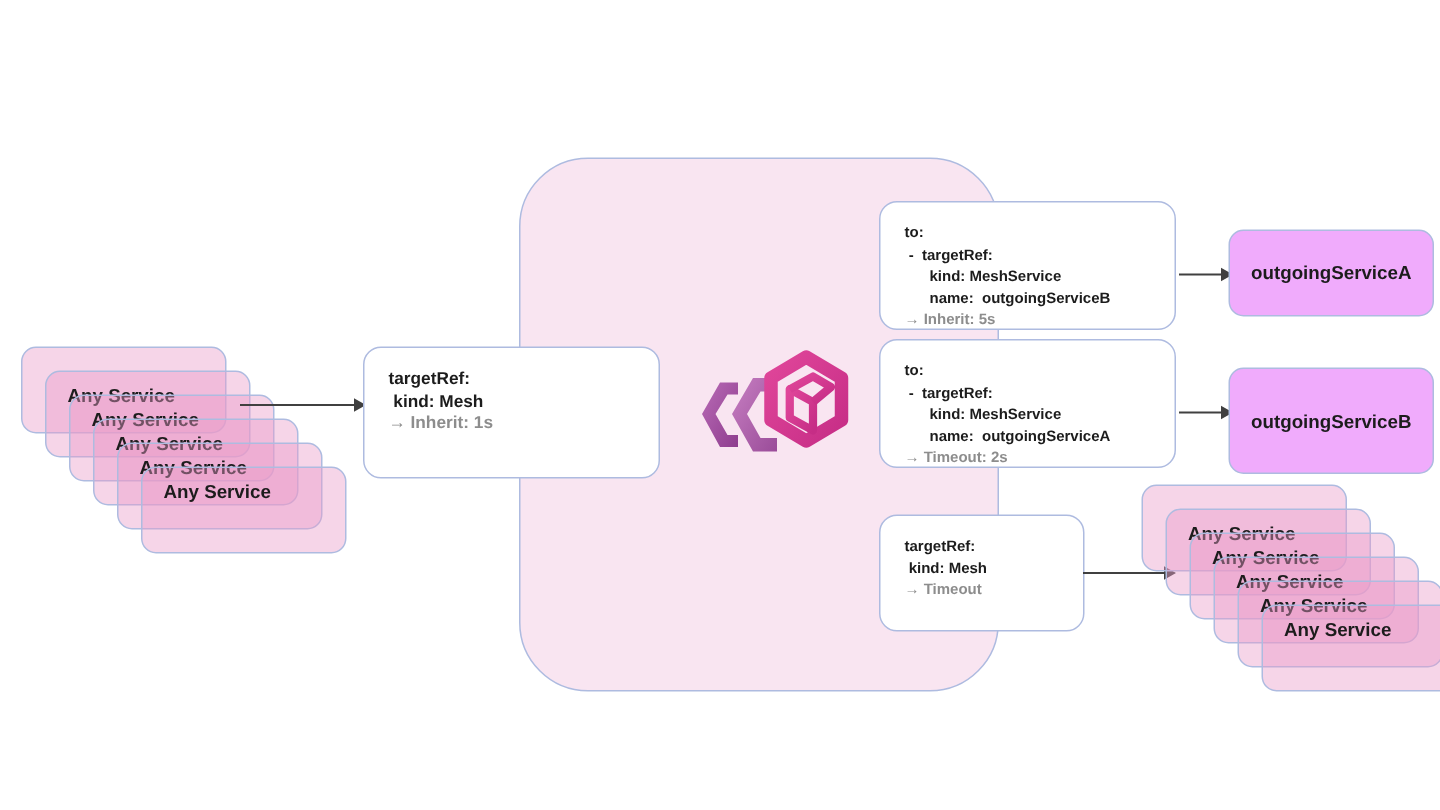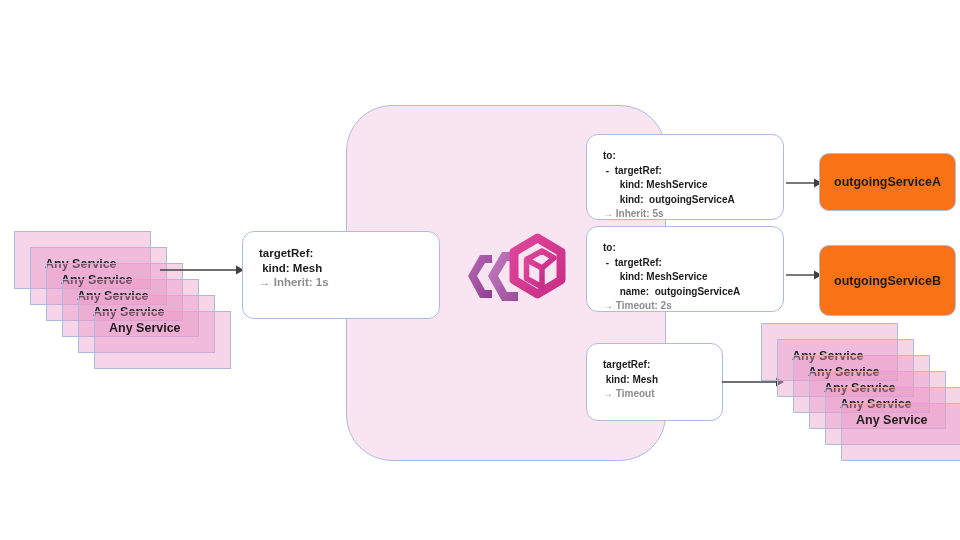--- a/index.html
+++ b/index.html
@@ -63,21 +63,21 @@
 
   .box-mesh-default { left: 242px; top: 231px; width: 198px; height: 88px; }
   .box-mesh-default .policy-line { font-size: 11.5px; }
   .box-to-a     { left: 586px; top: 134px; width: 198px; height: 86px; }
   .box-to-b     { left: 586px; top: 226px; width: 198px; height: 86px; }
   .box-inherit  { left: 586px; top: 343px; width: 137px; height: 78px; }
 
   
   .service-box {
     position: absolute;
-    background: #f97316;
+    background: #f0abfc;
     border: 1px solid #aebbe0;
     border-radius: 10px;
     box-sizing: border-box;
     display: flex;
     align-items: center;
     justify-content: center;
     font-size: 12.5px;
     font-weight: bold;
     color: #1c1c1c;
   }
@@ -85,21 +85,21 @@
   .svc-b { left: 819px; top: 245px; width: 137px; height: 71px; }
 
   
   .stack { position: absolute; }
   .stack-card {
     position: absolute;
     width: 137px;
     height: 58px;
     background: rgba(233, 156, 200, 0.42);
     border: 1px solid #aebbe0;
-    border-radius: 0;
+    border-radius: 10px;
     box-sizing: border-box;
   }
   .stack-card .card-label {
     position: absolute;
     left: 14px;
     top: 9px;
     font-size: 12.5px;
     font-weight: bold;
     color: #1c1c1c;
     white-space: nowrap;
@@ -187,21 +187,21 @@
   <div class="policy-box box-mesh-default">
     <div class="policy-line">targetRef:</div>
     <div class="policy-line"> kind: Mesh</div>
     <div class="policy-line arrowline">→ Inherit: 1s</div>
   </div>
 
   <div class="policy-box box-to-a">
     <div class="policy-line">to:</div>
     <div class="policy-line"> -  targetRef:</div>
     <div class="policy-line">      kind: MeshService</div>
-    <div class="policy-line">      kind:  outgoingServiceA</div>
+    <div class="policy-line">      name:  outgoingServiceB</div>
     <div class="policy-line arrowline">→ Inherit: 5s</div>
   </div>
 
   <div class="policy-box box-to-b">
     <div class="policy-line">to:</div>
     <div class="policy-line"> -  targetRef:</div>
     <div class="policy-line">      kind: MeshService</div>
     <div class="policy-line">      name:  outgoingServiceA</div>
     <div class="policy-line arrowline">→ Timeout: 2s</div>
   </div>

